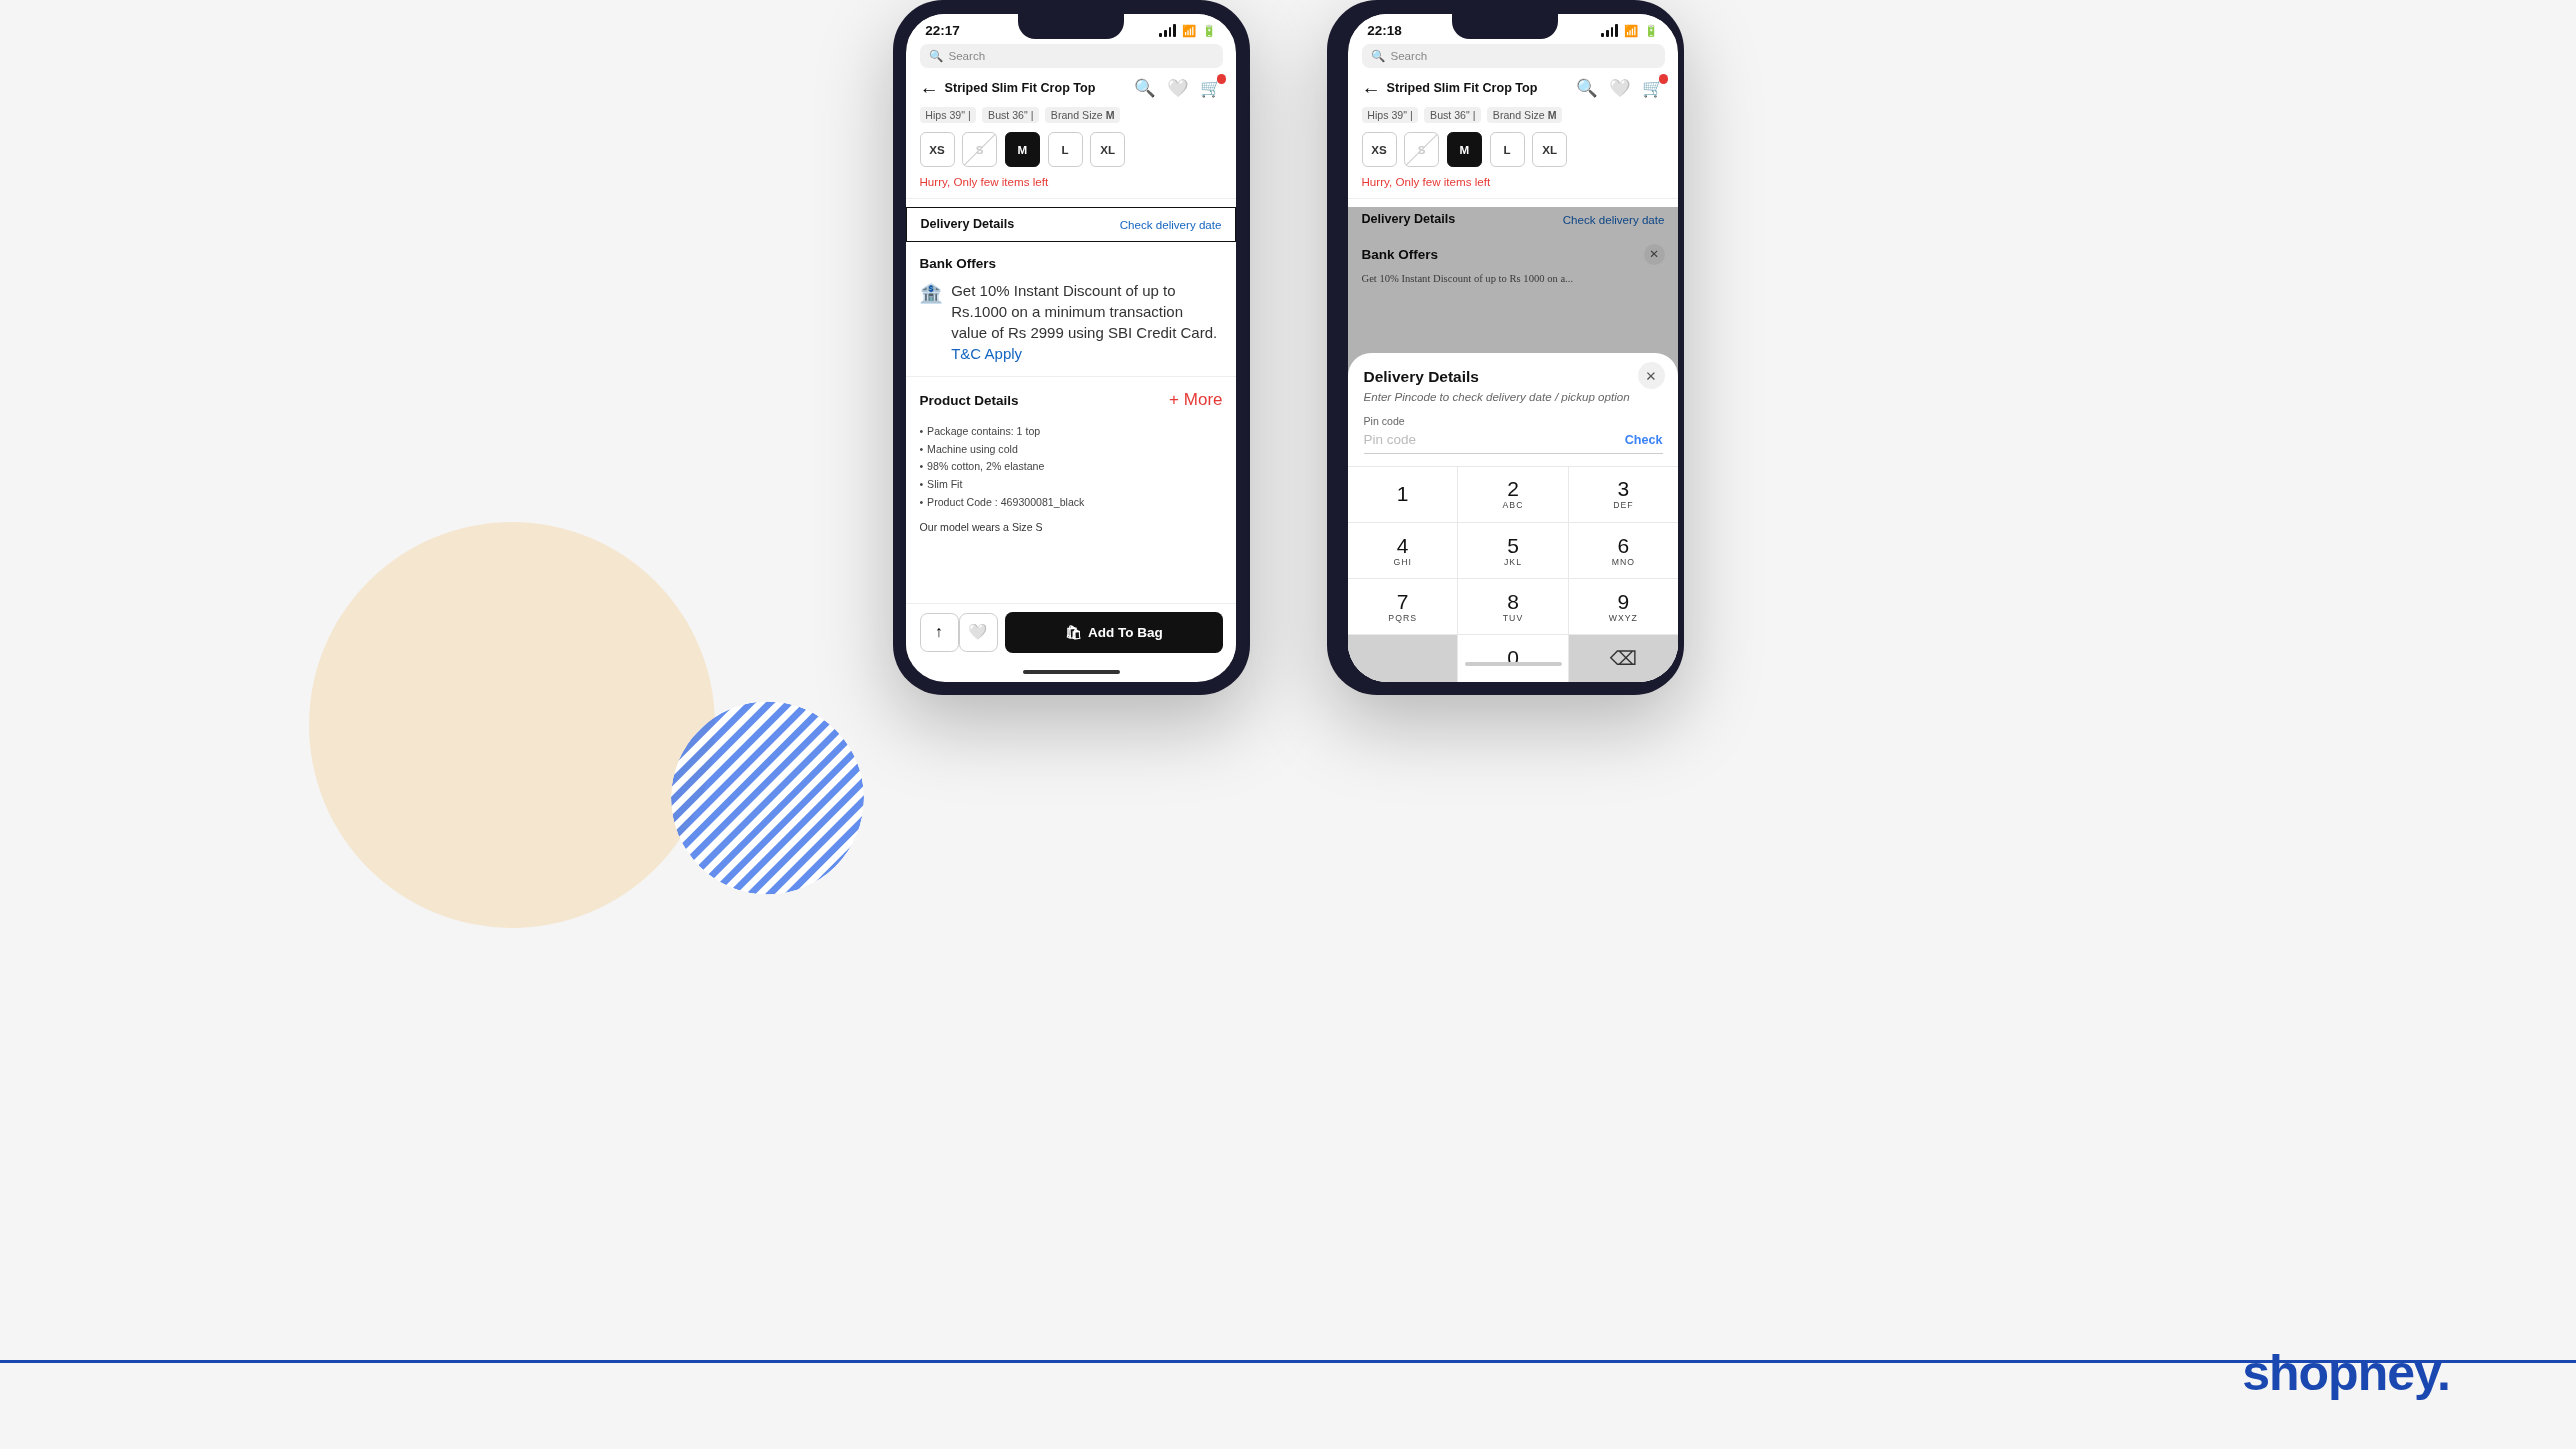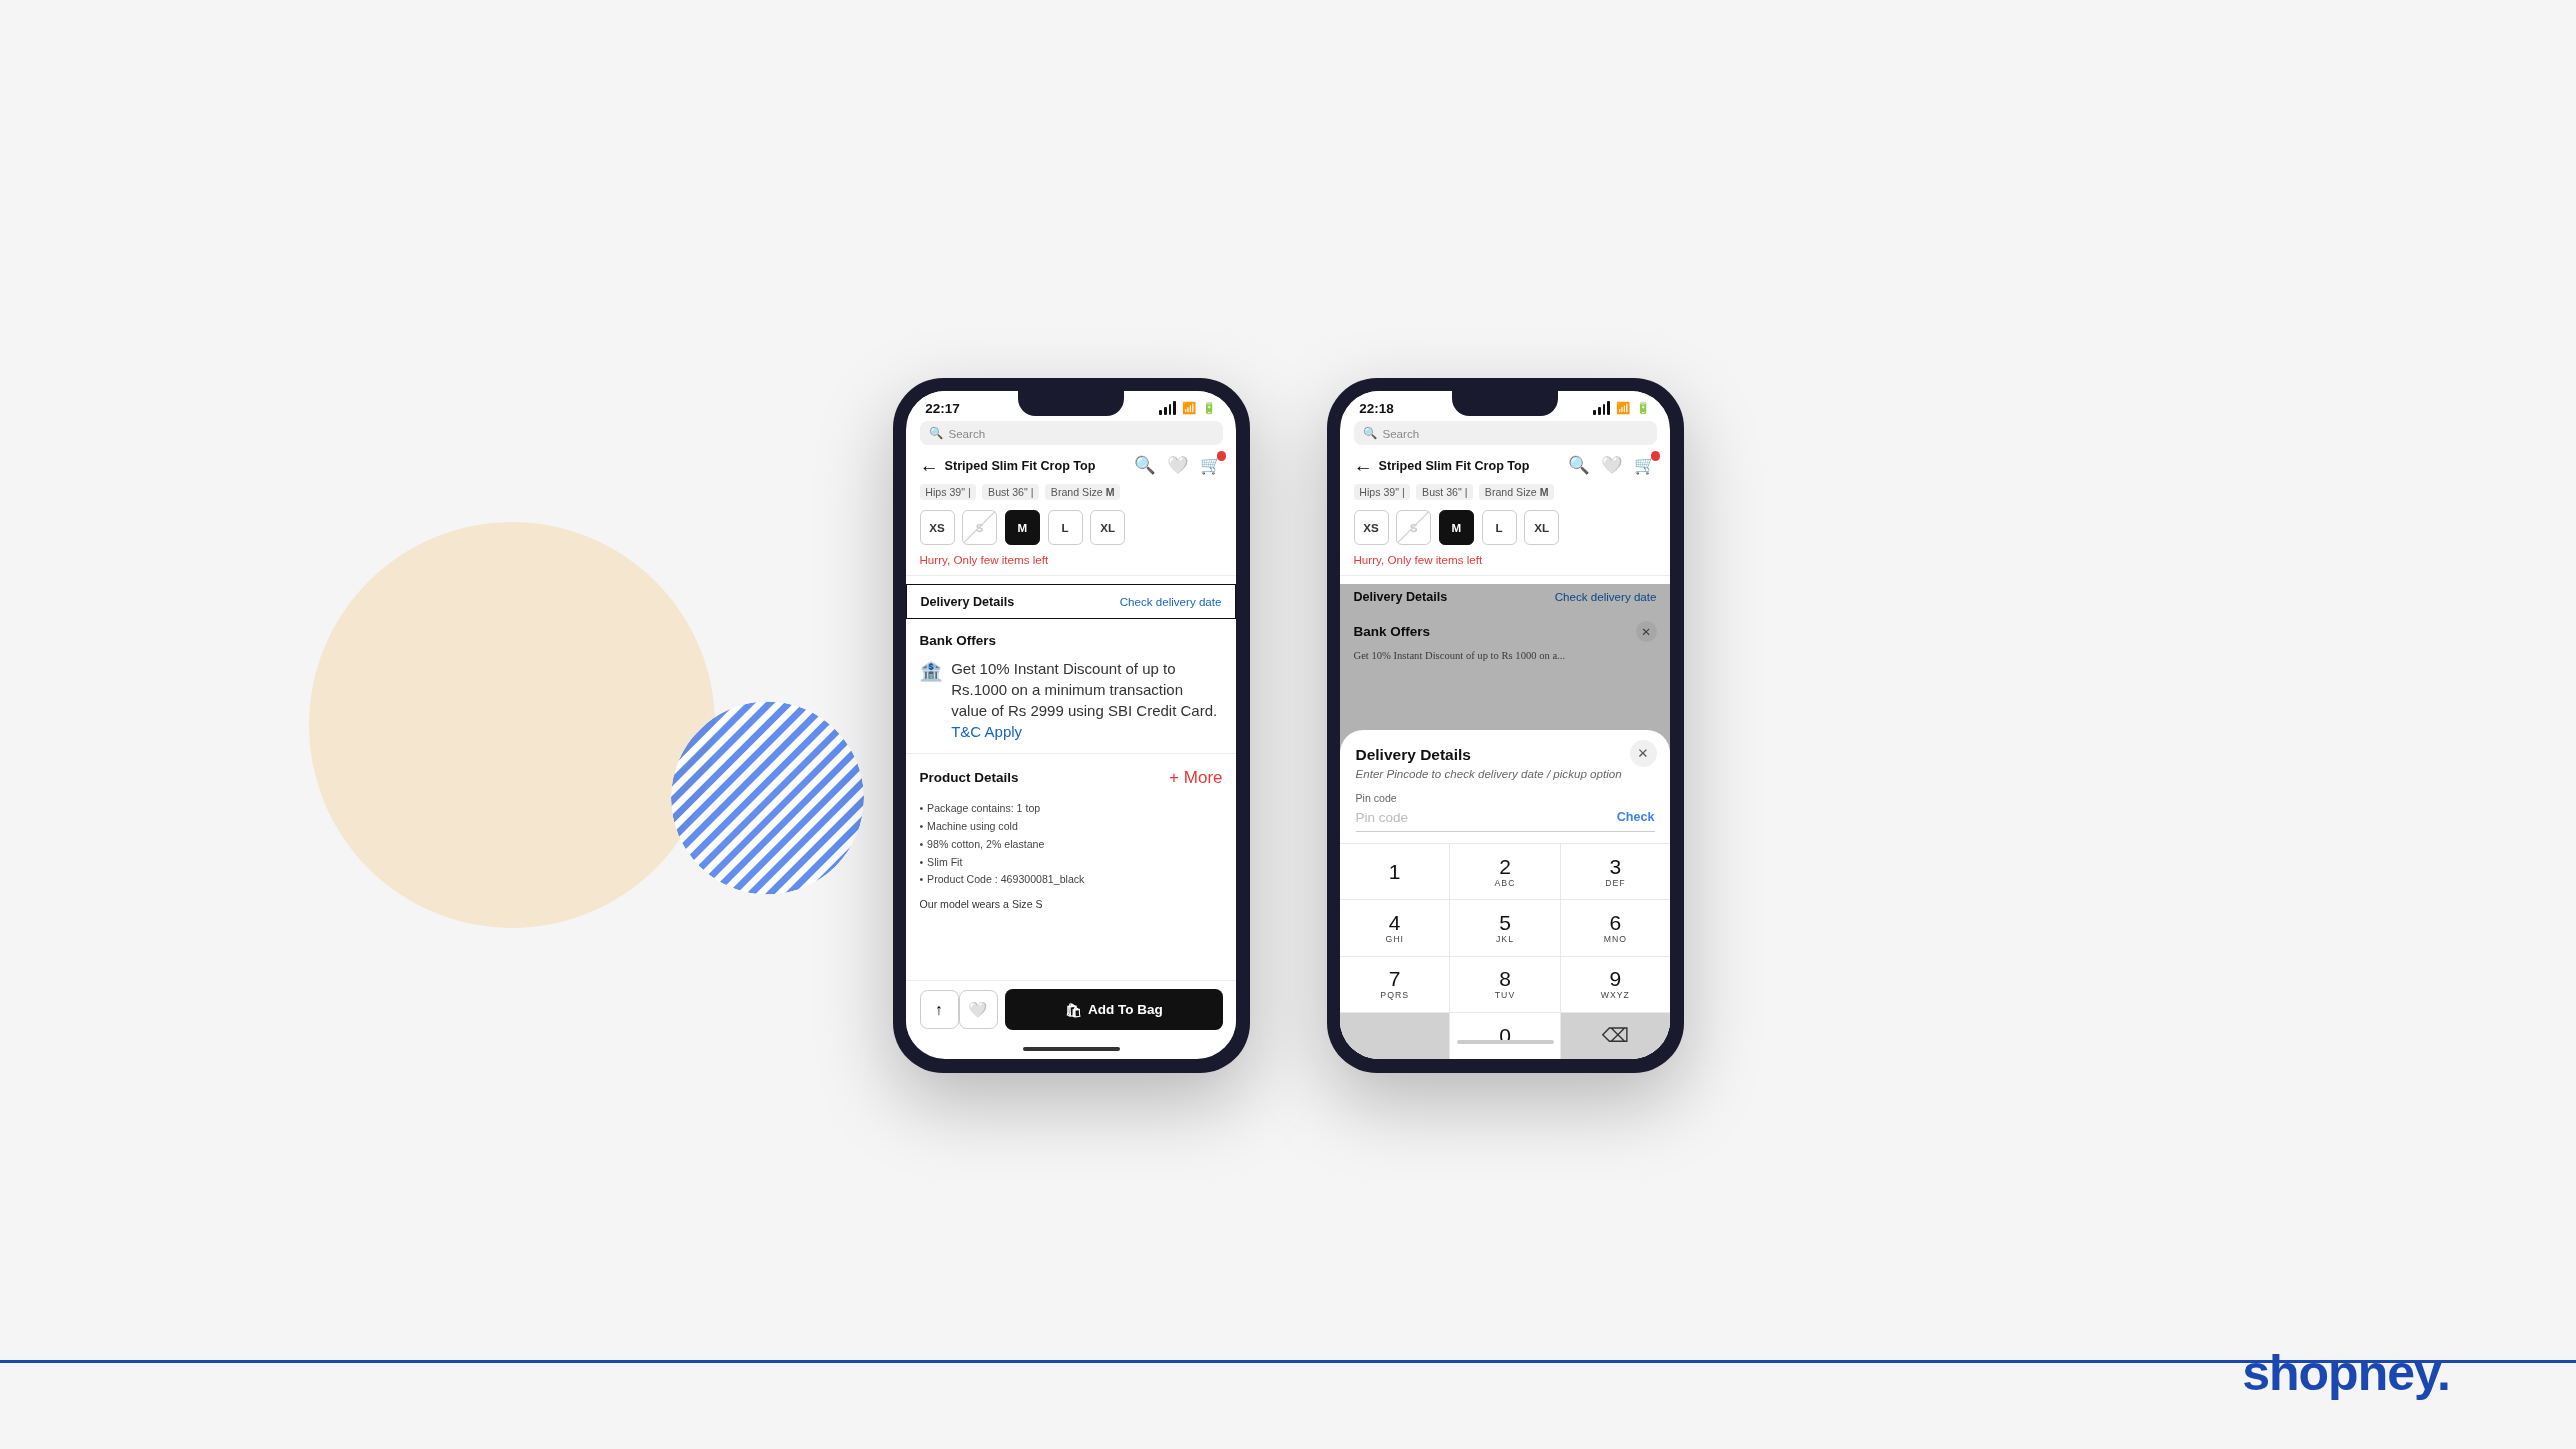--- a/index.html
+++ b/index.html
@@ -11,21 +11,21 @@
       display: flex;
       align-items: center;
       justify-content: center;
       position: relative;
       overflow: hidden;
     }
 
     .page-wrapper {
       display: flex;
       gap: 77px;
-      align-items: center;
+      align-items: flex-start;
       justify-content: center;
       width: 100%;
       height: 100%;
     }
 
     
     .deco-circle {
       position: absolute;
       width: 406px;
       height: 406px;
@@ -322,20 +322,21 @@
       width: 106px;
       height: 25px;
       background: #1a1a2e;
       border-radius: 0 0 17.4px 17.4px;
       z-index: 10;
     }
 
     
     .phone2-screen {
       position: relative;
+      margin-left: 8px;
     }
 
     
     .modal-overlay {
       position: absolute;
       bottom: 0;
       left: 0;
       right: 0;
       top: 193px;
       background: rgba(0,0,0,0.3);

